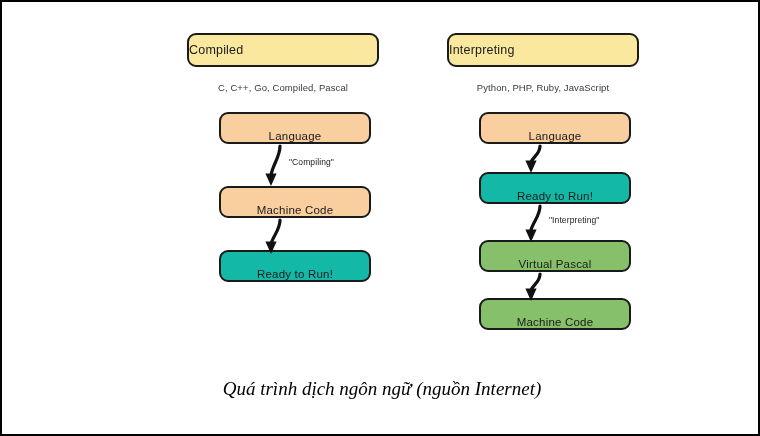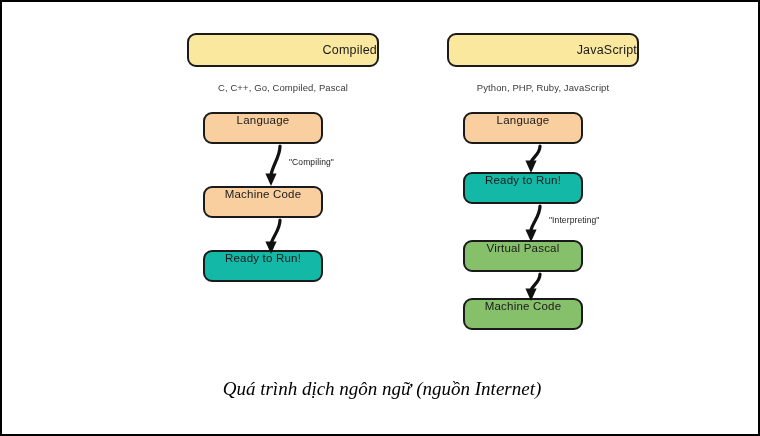--- a/index.html
+++ b/index.html
@@ -39,46 +39,46 @@
     top: 31px;
     left: 20px;
     width: 192px;
     height: 34px;
     box-sizing: border-box;
     background: #fae89f;
     border: 2.2px solid #1a1a1a;
     border-radius: 9px;
     display: flex;
     align-items: center;
-    justify-content: flex-end;
+    justify-content: flex-start;
     font-size: 12.5px;
     color: #1a1a1a;
     letter-spacing: .2px;
   }
   .langs {
     position: absolute;
     top: 80px;
     left: 20px;
     width: 192px;
     text-align: center;
     font-size: 9.5px;
     color: #3a3a3a;
     letter-spacing: .1px;
   }
 
   .node {
     position: absolute;
-    left: 36px;
-    width: 120px;
+    left: 52px;
+    width: 152px;
     height: 32px;
     box-sizing: border-box;
     border: 2.2px solid #1a1a1a;
     border-radius: 9px;
     display: flex;
-    align-items: flex-start;
+    align-items: flex-end;
     justify-content: center;
     font-size: 11.5px;
     color: #1a1a1a;
     letter-spacing: .2px;
   }
   .node.orange { background: #facfa0; }
   .node.green-light { background: #14b8a6; }
   .node.green-dark { background: #86c06a; }
 
   .arrow-svg {
@@ -145,21 +145,21 @@
         <polygon points="104,252 98.4,239.6 109.6,239.6" fill="#111111"></polygon>
       </svg>
 
       <div class="arrow-label" style="left:122px; top:155px;">"Compiling"</div>
 
     </div>
 
     <div class="col col-interpreted">
 
       <div class="hdr-box">
-        <span>JavaScript</span>
+        <span>Interpreting</span>
       </div>
 
       <div class="langs">Python, PHP, Ruby, JavaScript</div>
 
       <div class="node orange" style="top:110px;">
         <span>Language</span>
       </div>
 
       <div class="node green-light" style="top:170px;">
         <span>Ready to Run!</span>

